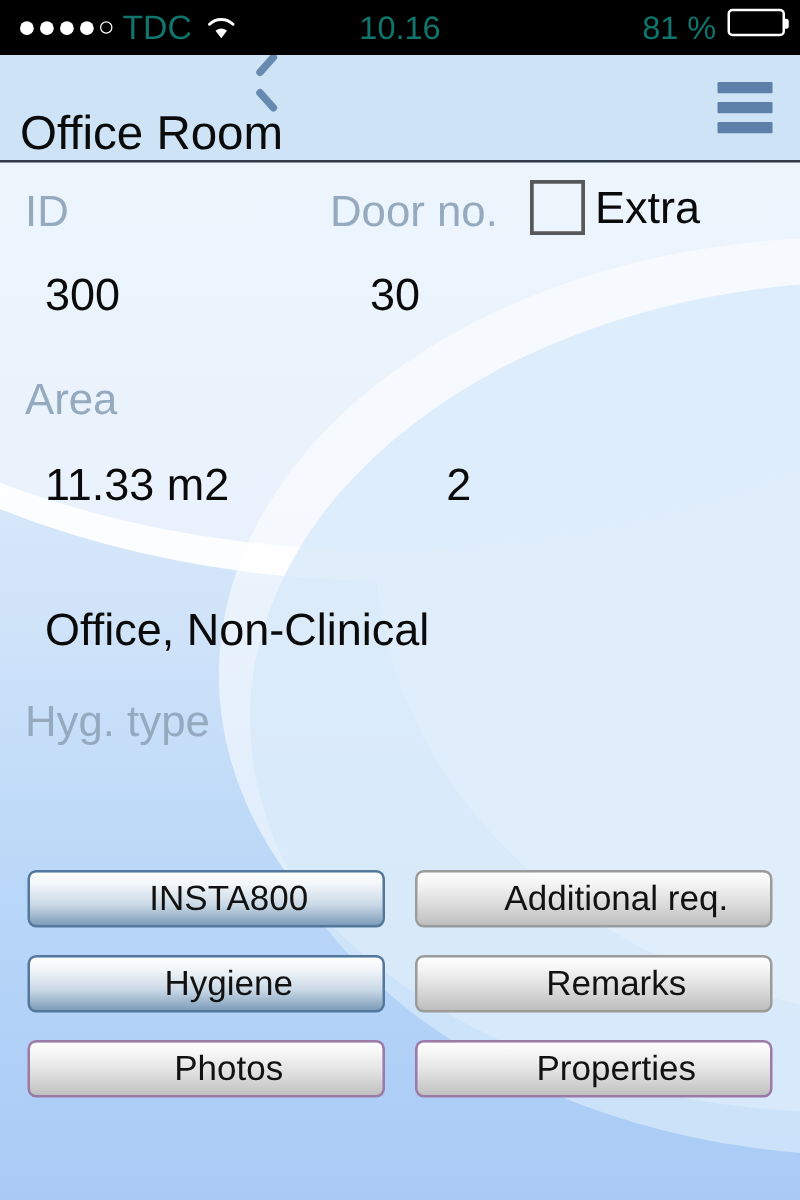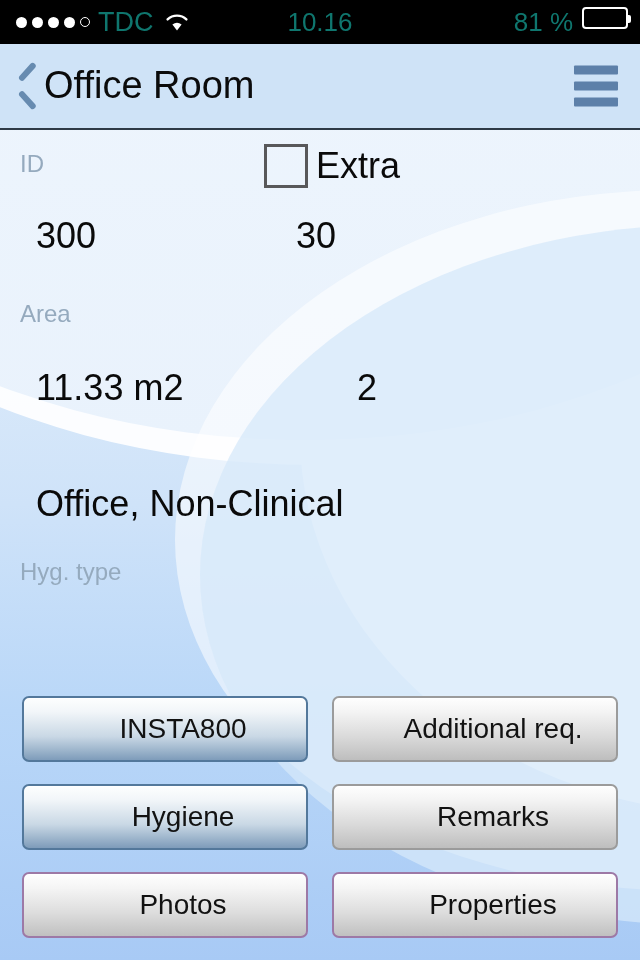--- a/index.html
+++ b/index.html
@@ -106,24 +106,25 @@
     position: relative;
     height: 84px;
     background: #cfe3f7;
     display: flex;
     align-items: center;
     z-index: 30;
     border-bottom: 2px solid #2e3a46;
   }
   .back-btn {
     display: flex;
-    align-items: flex-start;
+    align-items: flex-end;
     padding-left: 14px;
     cursor: pointer;
     gap: 2px;
+    flex-direction: column;
   }
   .chevron-left {
     width: 26px;
     height: 40px;
     position: relative;
     flex: none;
   }
   .chevron-left::before,
   .chevron-left::after {
     content: "";
@@ -228,21 +229,21 @@
     position: relative;
     z-index: 5;
     padding: 0 20px;
   }
   .field-row {
     display: flex;
     align-items: flex-start;
   }
   .field-label {
     color: #95aabe;
-    font-size: 24px;
+    font-size: 35px;
     line-height: 1;
   }
   .field-value {
     color: #0a0a0a;
     font-size: 36px;
     line-height: 1;
     margin-left: 16px;
   }
   .col-a { width: 244px; flex: none; }
   .col-b { width: 160px; flex: none; }
@@ -280,21 +281,21 @@
     position: relative;
     z-index: 5;
     margin-top: 92px;
     padding: 0 22px;
     display: grid;
     grid-template-columns: 1fr 1fr;
     column-gap: 24px;
     row-gap: 22px;
   }
   .btn {
-    height: 66px;
+    height: 46px;
     border-radius: 7px;
     font-size: 28px;
     color: #121212;
     display: flex;
     align-items: center;
     justify-content: center;
     cursor: pointer;
     box-sizing: border-box;
     text-align: center;
     padding-left: 36px;
@@ -365,20 +366,21 @@
     <div class="swoosh swoosh-white-b"></div>
     <div class="swoosh swoosh-band"></div>
     <div class="swoosh swoosh-band-inner"></div>
     <div class="swoosh swoosh-lower-arc"></div>
     <div class="swoosh swoosh-lower-arc-in"></div>
 
     <div class="fields">
 
       <div class="field-row row-labels-1">
         <span class="field-label col-a">ID</span>
+        <span class="field-label col-b">Door no.</span>
         <span class="extra-wrap">
           <span class="checkbox"></span>
           <span class="extra-label">Extra</span>
         </span>
       </div>
 
       <div class="field-row row-values-1">
         <span class="field-value col-a">300</span>
         <span class="field-value col-b">30</span>
       </div>

